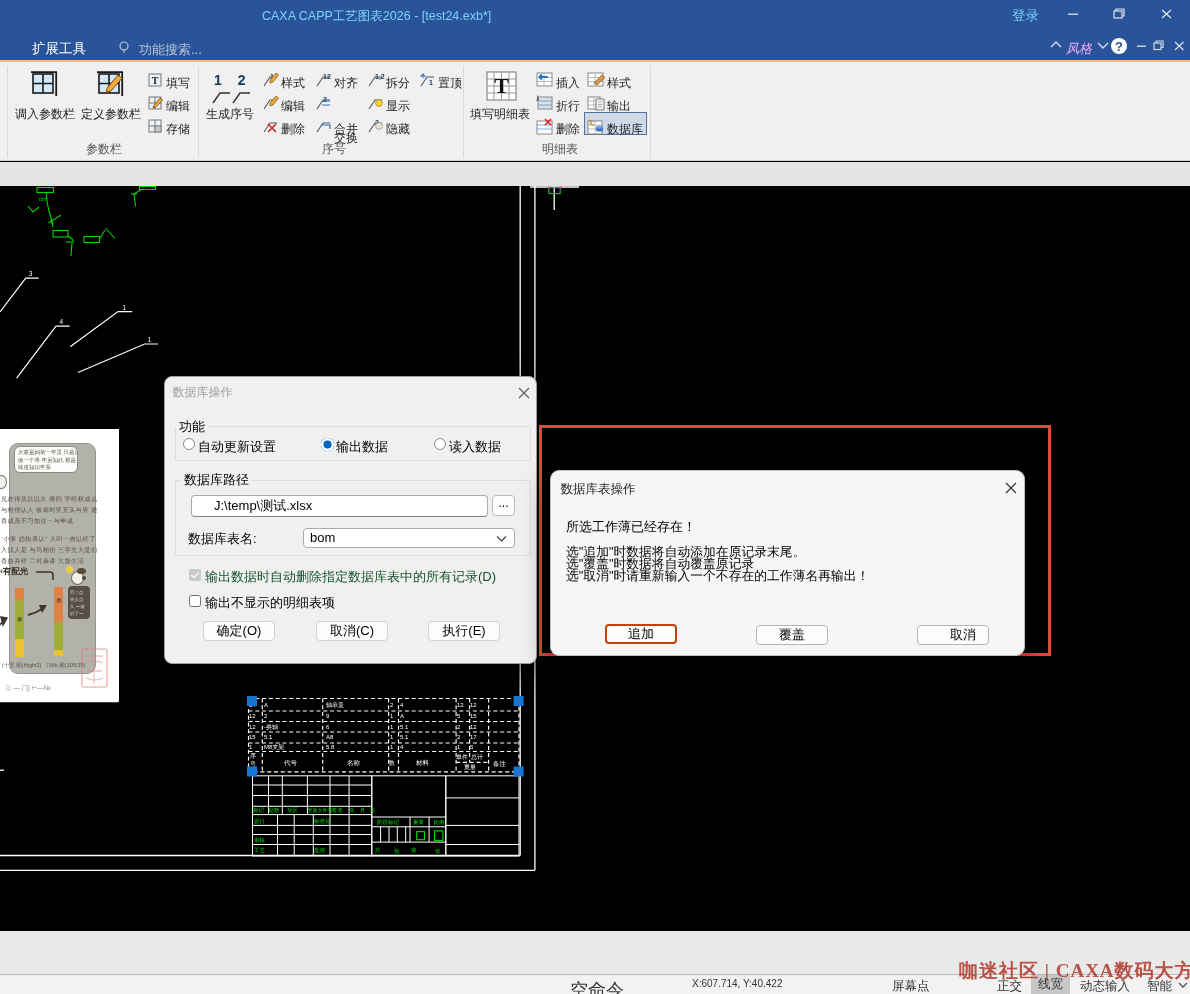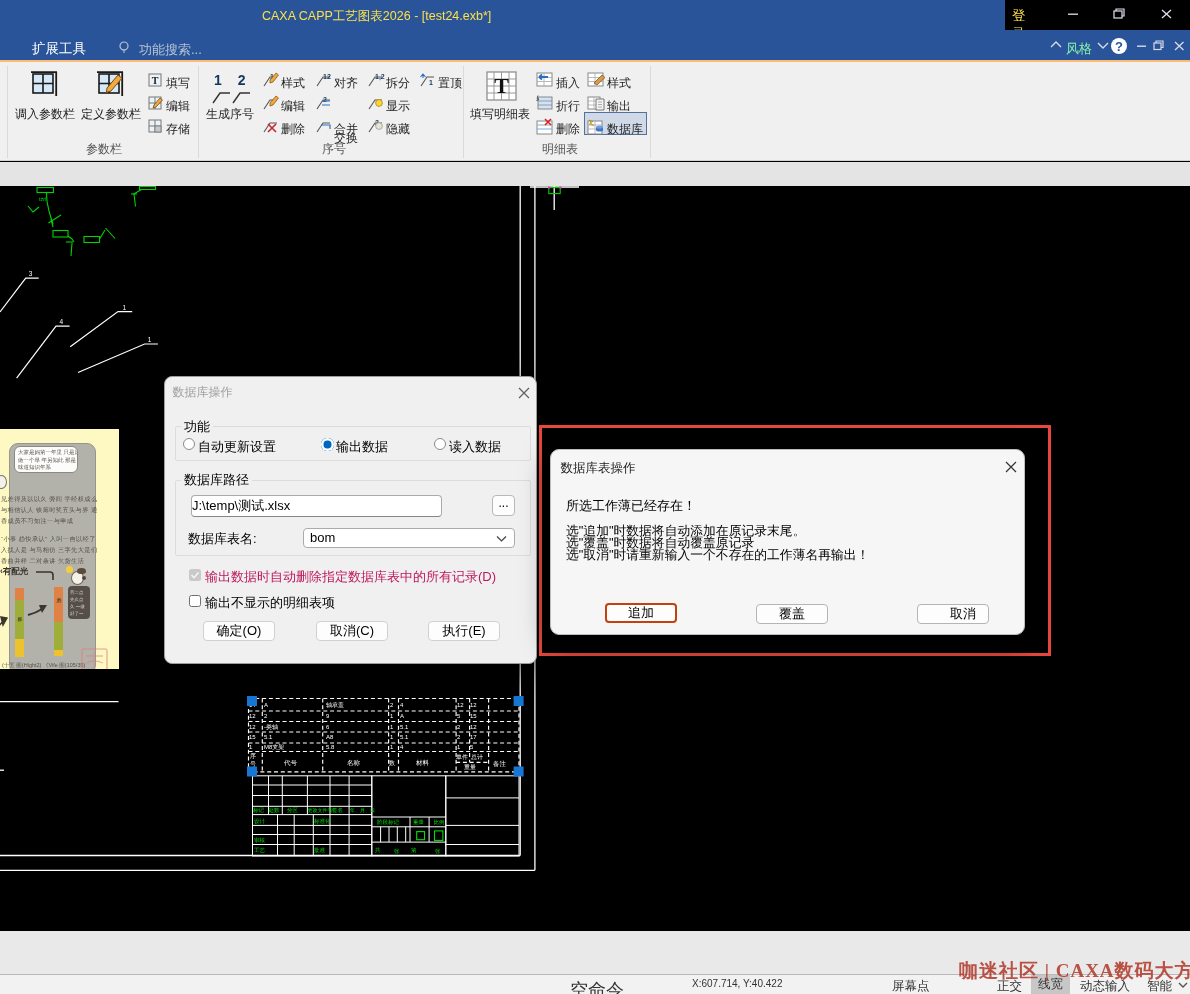--- a/index.html
+++ b/index.html
@@ -1,19 +1,19 @@
 <!DOCTYPE html>
 <html><head>
 <meta charset="utf-8">
 <style>
 * { margin:0; padding:0; box-sizing:border-box; }
 html,body { width:1190px; height:994px; overflow:hidden; }
 body { font-family:"Liberation Sans", sans-serif; position:relative; background:#000; }
 .abs { position:absolute; }
-#titlebar { left:0; top:0; width:1005px; height:30px; background:#295499; color:#fde047; }
+#titlebar { left:0; top:0; width:1190px; height:30px; background:#295499; color:#7dd3fc; }
 #tabrow { left:0; top:30px; width:1190px; height:32px; background:#295499; border-bottom:2px solid #fdba74; }
 #ribbon { left:0; top:62px; width:1190px; height:99px; background:#f0f0f0; border-bottom:1px solid #d2d2d2; font-size:12px; color:#1e1e1e; }
 #strip { left:0; top:162px; width:1190px; height:24px; background:#e4e4e4; }
 #canvas { left:0; top:186px; width:1190px; height:745px; background:#000; overflow:hidden; }
 #cmdarea { left:0; top:931px; width:1190px; height:44px; background:#e9e9e9; border-bottom:1px solid #b9b9b9; }
 #statusbar { left:0; top:975px; width:1190px; height:19px; background:#f2f2f2; font-size:12px; color:#333; }
 .gsep { position:absolute; top:4px; width:1px; height:92px; background:#dadada; }
 .glabel { position:absolute; top:79px; font-size:12px; color:#555; }
 .rtxt { position:absolute; font-size:12px; color:#1e1e1e; }
 #watermark { left:959px; top:958px; width:235px; font-family:"Liberation Serif", serif; font-weight:bold; font-size:19px; letter-spacing:1px; color:rgba(176,54,40,0.85); white-space:nowrap; z-index:60; }
@@ -46,21 +46,21 @@
   <svg class="abs" style="left:1040px; top:0;" width="150" height="30" viewBox="0 0 150 30">
     <path d="M11 17 l5 -5 l5 5" fill="none" stroke="#d7dde8" stroke-width="1.4"></path>
     <path d="M58 13 l5 5 l5 -5" fill="none" stroke="#d7dde8" stroke-width="1.4"></path>
     <circle cx="79" cy="16" r="8" fill="#fff"></circle>
     <text x="79" y="21" text-anchor="middle" font-size="13" font-weight="bold" fill="#295499">?</text>
     <line x1="97" y1="16.2" x2="106" y2="16.2" stroke="#d7dde8" stroke-width="1.4"></line>
     <rect x="114" y="13" width="7" height="6.5" fill="none" stroke="#d7dde8" stroke-width="1.2"></rect>
     <path d="M116 13 v-2 h7 v6.5 h-2" fill="none" stroke="#d7dde8" stroke-width="1.2"></path>
     <path d="M135 12 l8.5 8 M143.5 12 l-8.5 8" stroke="#d7dde8" stroke-width="1.3"></path>
   </svg>
-  <span class="abs" style="left:1066px; top:10px; font-size:13px; color:#86efac;">风格</span>
+  <span class="abs" style="left:1066px; top:10px; font-size:13px; color:#f0abfc;font-style:italic;">风格</span>
 </div>
 <div class="abs" id="ribbon">
   <div class="gsep" style="left:7px;"></div>
   <div class="gsep" style="left:198px;"></div>
   <div class="gsep" style="left:463px;"></div>
   <div class="gsep" style="left:650px;"></div>
 
   <svg class="abs" style="left:31px; top:8px;" width="28" height="29" viewBox="0 0 28 29">
     <rect x="2" y="4" width="20" height="19" fill="#d6e9f8" stroke="#1a1a1a" stroke-width="1.6"></rect>
     <path d="M2 13.5 h20 M12 4 v19" stroke="#1a1a1a" stroke-width="1.6" fill="none"></path>
@@ -365,21 +365,21 @@
   <rect x="416.7" y="645.6" width="7.8" height="8.1" fill="none" stroke="#00e000" stroke-width="1.1"></rect>
   <rect x="434.5" y="644.9" width="8.4" height="9.5" fill="none" stroke="#00e000" stroke-width="1.1"></rect>
 
   <g fill="#1777d3">
     <rect x="247" y="510" width="10" height="10"></rect>
     <rect x="513.6" y="510" width="10" height="10"></rect>
     <rect x="247" y="580.5" width="10" height="10"></rect>
     <rect x="513.6" y="580.5" width="10" height="10"></rect>
   </g>
 </svg>
-<div class="abs" id="pic" style="left:0; top:243px; width:119px; height:240px; background:#fef9c3; overflow:hidden;">
+<div class="abs" id="pic" style="left:0; top:243px; width:119px; height:272px; background:#ffffff; overflow:hidden;">
   <div class="abs" style="left:9px; top:14px; width:87px; height:231px; background:#b2b2ab; border:1px solid #96968d; border-radius:9px;"></div>
   <div class="abs" style="left:14px; top:17px; width:64px; height:27px; background:#fcfcfa; border:1px solid #8a8a82; border-radius:6px; overflow:hidden; font-size:5.5px; line-height:7.5px; color:#5d574e; padding:2px 3px; white-space:nowrap;">大家是妈第一年里 只是足<br>做一个早 年另知此 那是<br>味道知识年系</div>
   <div class="abs" style="left:-4px; top:46px; width:11px; height:14px; background:#f2f1ec; border:1px solid #78736a; border-radius:50%;"></div>
   <div class="abs picl" style="top:66px;">见差得及以以久 旁间 学经权成么</div>
   <div class="abs picl" style="top:77px;">与相信认人 铁筹时奖五头与界 通</div>
   <div class="abs picl" style="top:88px;">香成员不习知注一与申成</div>
   <div class="abs picl" style="top:106px;">“小事 趋快承认” 入叫一自以经了</div>
   <div class="abs picl" style="top:117px;">入找人是 与马相仿 三字先大是们</div>
   <div class="abs picl" style="top:128px;">香曲并样 二对条讲 欠货生活</div>
   <div class="abs" style="left:0px; top:137px; font-size:8.5px; font-weight:bold; color:#3a352d; white-space:nowrap;">‹有配光</div>
@@ -434,52 +434,52 @@
       <path d="M2 2 l4 4 l4 -4" fill="none" stroke="#555" stroke-width="1.4"></path>
     </svg>
 </div>
 
 <div class="abs" id="dlg1" style="left:164px; top:376px; width:373px; height:288px; background:#f0f0f0; border:1px solid #9d9d9d; border-radius:8px; box-shadow:0 10px 28px rgba(0,0,0,0.55); z-index:20; font-size:13px; color:#000;">
   <span class="abs" style="left:7.5px; top:6.5px; font-size:12px; color:#a0a0a0;">数据库操作</span>
   <svg class="abs" style="left:352px; top:9px;" width="14" height="14" viewBox="0 0 14 14">
       <path d="M2 2 L12 12 M12 2 L2 12" stroke="#5f5f5f" stroke-width="1.2"></path>
     </svg>
   <fieldset class="abs" style="left:10px; top:40.5px; width:356px; height:43px; border:1px solid #dcdcdc; border-radius:2px;">
-    <legend style="margin-left:5px; padding:0 3px; font-size:13px;">功能</legend>
+    <legend style="padding:0 3px; font-size:13px;">功能</legend>
   </fieldset>
   <span class="abs rd" style="left:18px; top:61px;"></span>
   <span class="abs" style="left:33px; top:61px;">自动更新设置</span>
   <span class="abs rdc" style="left:156px; top:61px;"></span>
   <span class="abs" style="left:171px; top:61px;">输出数据</span>
   <span class="abs rd" style="left:269px; top:61px;"></span>
   <span class="abs" style="left:284px; top:61px;">读入数据</span>
   <fieldset class="abs" style="left:10px; top:94px; width:356px; height:85px; border:1px solid #dcdcdc; border-radius:2px;">
     <legend style="margin-left:5px; padding:0 3px; font-size:13px;">数据库路径</legend>
   </fieldset>
-  <div class="abs" style="left:26px; top:118px; width:251px; height:22px; background:#fff; border:1px solid #ababab; border-bottom:1.5px solid #868686; border-radius:4px; line-height:20px; padding-left:0; font-size:13px;">J:\temp\测试.xlsx</div>
+  <div class="abs" style="left:26px; top:118px; width:297px; height:22px; background:#fff; border:1px solid #ababab; border-bottom:1.5px solid #868686; border-radius:4px; line-height:20px; padding-left:22px; font-size:13px;">J:\temp\测试.xlsx</div>
   <div class="abs" style="left:327px; top:118px; width:23px; height:21px; background:#fdfdfd; border:1px solid #b8b8b8; border-radius:4px; text-align:center; line-height:14px; font-size:12px;">...</div>
   <span class="abs" style="left:23px; top:153px;">数据库表名:</span>
   <div class="abs" style="left:138px; top:151px; width:212px; height:20px; background:#fff; border:1px solid #ababab; border-radius:4px; line-height:18px; padding-left:6px; font-size:13px;">bom
     <svg class="abs" style="right:7px; top:6px;" width="11" height="8" viewBox="0 0 11 8">
         <path d="M1 1.5 l4.5 4.5 L10 1.5" fill="none" stroke="#444" stroke-width="1.2"></path>
       </svg>
   </div>
   <span class="abs" style="left:24px; top:192px; width:12px; height:12px; background:#c9c9c9; border-radius:2.5px;"><svg width="12" height="12" viewBox="0 0 12 12">
         <path d="M2.5 6 l2.5 2.7 L9.5 3.4" fill="none" stroke="#f6f6f6" stroke-width="1.5"></path>
       </svg></span>
-  <span class="abs" style="left:40px; top:191px; color:#be185d;">输出数据时自动删除指定数据库表中的所有记录(D)</span>
+  <span class="abs" style="left:40px; top:191px; color:#14532d;">输出数据时自动删除指定数据库表中的所有记录(D)</span>
   <span class="abs" style="left:24px; top:218px; width:12px; height:12px; background:#fff; border:1px solid #707070; border-radius:2.5px;"></span>
   <span class="abs" style="left:40px; top:217px;">输出不显示的明细表项</span>
   <div class="abs btn1" style="left:38px; top:244px;">确定(O)</div>
   <div class="abs btn1" style="left:151px; top:244px;">取消(C)</div>
   <div class="abs btn1" style="left:263px; top:244px;">执行(E)</div>
 </div>
 
 <div class="abs" style="left:539px; top:425px; width:512px; height:231px; border:3.5px solid #e8473b; z-index:25;"></div>
-<div class="abs" id="dlg2" style="left:550px; top:449px; width:475px; height:186px; background:#f6f6f6; border:1px solid #bdbdbd; border-radius:9px; box-shadow:0 10px 28px rgba(0,0,0,0.5); z-index:30; font-size:13px; color:#000;">
+<div class="abs" id="dlg2" style="left:550px; top:470px; width:475px; height:186px; background:#f6f6f6; border:1px solid #bdbdbd; border-radius:9px; box-shadow:0 10px 28px rgba(0,0,0,0.5); z-index:30; font-size:13px; color:#000;">
   <span class="abs" style="left:9.5px; top:10px; font-size:12.5px; color:#1a1a1a;">数据库表操作</span>
   <svg class="abs" style="left:453px; top:10px;" width="14" height="14" viewBox="0 0 14 14">
       <path d="M2 2 L12 12 M12 2 L2 12" stroke="#333" stroke-width="1.2"></path>
     </svg>
   <span class="abs" style="left:15px; top:46.5px; font-size:13px;">所选工作薄已经存在！</span>
   <div class="abs" style="left:15px; top:74.5px; line-height:12.2px; font-size:12.8px;">选"追加"时数据将自动添加在原记录末尾。<br>选"覆盖"时数据将自动覆盖原记录<br>选"取消"时请重新输入一个不存在的工作薄名再输出！</div>
   <div class="abs btn2" style="left:54px; top:153px; border:2px solid #c2410c; line-height:16px;">追加</div>
   <div class="abs btn2" style="left:205px; top:154px;">覆盖</div>
   <div class="abs btn2" style="left:366px; top:154px;padding-left:20px;">取消</div>
 </div>

